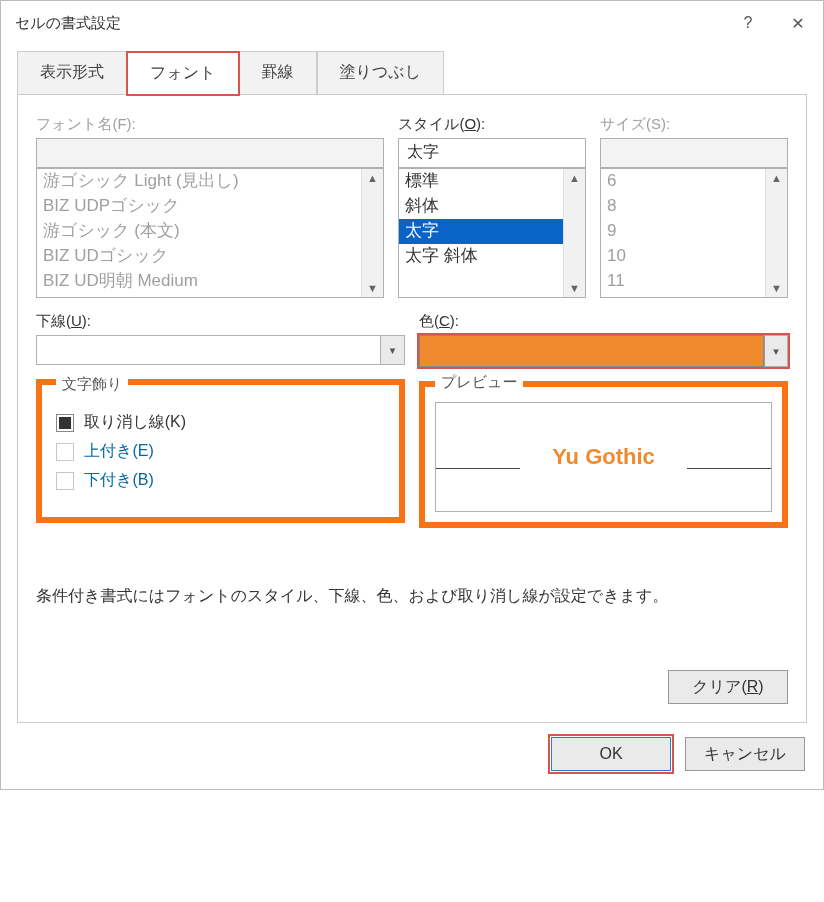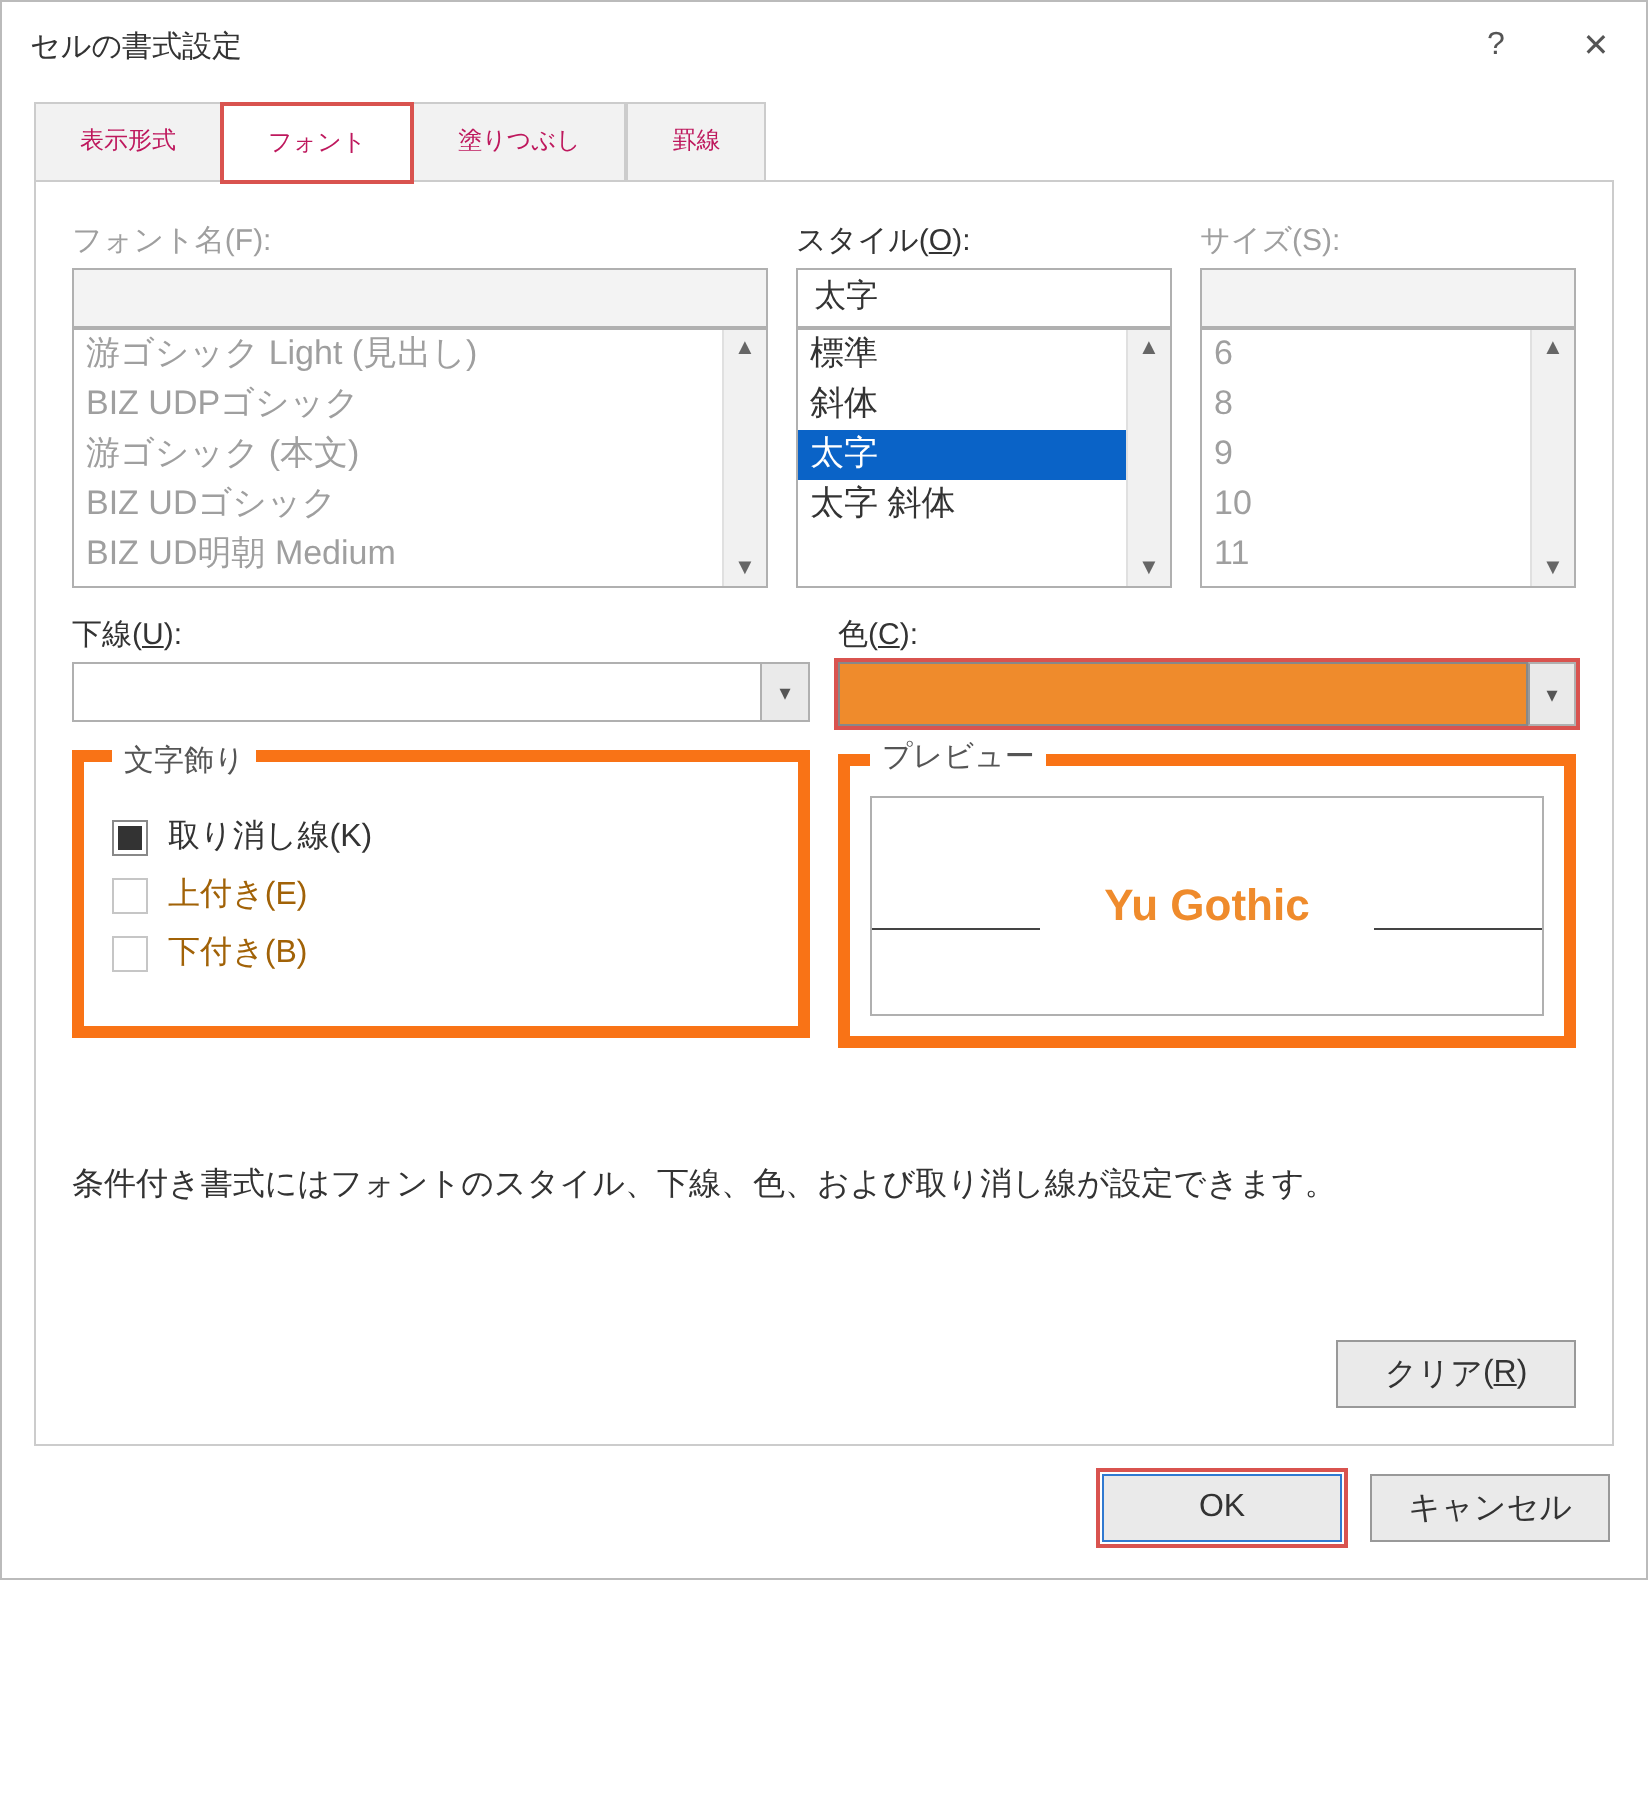--- a/index.html
+++ b/index.html
@@ -2,21 +2,21 @@
 <html><head>
 <meta charset="utf-8">
 <style>
 * { box-sizing: border-box; font-family: "Meiryo UI", "Yu Gothic UI", sans-serif; }
 body { margin: 0; background: #fff; width: 824px; height: 902px; overflow: hidden; font-size: 15px; color: #333; }
 .window { width: 824px; height: 790px; border: 1px solid #bbb; background: #fff; display: flex; flex-direction: column; }
 .titlebar { display: flex; align-items: center; height: 44px; padding: 0 0 0 14px; }
 .titlebar .title { flex: 1; font-size: 15px; color: #333; }
 .titlebar .btn { width: 50px; height: 44px; display: flex; align-items: center; justify-content: center; font-size: 16px; color: #555; }
 .tabs { display: flex; margin: 6px 16px 0 16px; border-bottom: 1px solid #ccc; }
-.tab { padding: 10px 22px; background: #f2f2f2; border: 1px solid #ccc; border-bottom: none; margin-right: 0; font-size: 12px; color: #be185d; }
+.tab { padding: 10px 22px; background: #f2f2f2; border: 1px solid #ccc; border-bottom: none; margin-right: 0; font-size: 16px; color: #404040; }
 .tab.active { background: #fff; border-bottom: 1px solid #fff; position: relative; top: 1px; }
 .tab.highlighted { outline: 2px solid #d9534f; outline-offset: -1px; }
 .content { flex: 1; border: 1px solid #ccc; border-top: none; margin: 0 16px 0 16px; padding: 20px 18px 18px 18px; position: relative; }
 .cols { display: flex; gap: 14px; }
 .col { display: flex; flex-direction: column; }
 .col-font { flex: 1; }
 .col-style { width: 188px; }
 .col-size { width: 188px; }
 .label { font-size: 15px; color: #9f9f9f; margin-bottom: 4px; }
 .label.dark { color: #333; }
@@ -35,21 +35,21 @@
 .dropdown { height: 30px; border: 1px solid #b0b0b0; background: #fff; display: flex; }
 .dropdown .value { flex: 1; }
 .dropdown .dbtn { width: 24px; border-left: 1px solid #b0b0b0; background: #eaeaea; display: flex; align-items: center; justify-content: center; font-size: 11px; color: #555; }
 .colorbox { height: 32px; display: flex; outline: 2px solid #d9534f; outline-offset: 0; }
 .colorbox .swatch { flex: 1; border: 1px solid #888; background: #ef8b2c; }
 .colorbox .dbtn { width: 24px; border: 1px solid #b0b0b0; border-left: 1px solid #999; background: #eaeaea; display: flex; align-items: center; justify-content: center; font-size: 11px; color: #555; }
 .fieldset { border: 6px solid #f97316; margin-top: 14px; padding: 14px 14px 18px 14px; }
 .fieldset .legend { position: relative; top: -24px; background: #fff; padding: 0 6px; display: inline-block; font-size: 15px; color: #555; }
 .fieldset .body { margin-top: -14px; }
 .chk { display: flex; align-items: center; gap: 10px; margin: 8px 0; font-size: 16px; color: #333; }
-.chk.disabled { color: #a16207; }
+.chk.disabled { color: #0369a1; }
 .chk .box { width: 18px; height: 18px; border: 1px solid #888; display: inline-flex; align-items: center; justify-content: center; }
 .chk .box.filled { background: #333; box-shadow: inset 0 0 0 2px #fff; }
 .chk.disabled .box { border-color: #c6c6c6; }
 .preview-inner { border: 1px solid #b0b0b0; height: 110px; display: flex; align-items: center; justify-content: center; position: relative; }
 .preview-inner .line { position: absolute; border-top: 1px solid #444; width: 84px; top: 60%; }
 .preview-inner .line.l { left: 0; }
 .preview-inner .line.r { right: 0; }
 .preview-text { font-family: "Yu Gothic", sans-serif; font-weight: bold; font-size: 22px; color: #ef8b2c; }
 .note { margin-top: 58px; font-size: 16px; color: #333; }
 .btnrow { display: flex; justify-content: flex-end; gap: 14px; padding: 14px 18px 18px 0; }
@@ -63,22 +63,22 @@
 <div class="window">
   <div class="titlebar">
     <div class="title">セルの書式設定</div>
     <div class="btn">?</div>
     <div class="btn">✕</div>
   </div>
 
   <div class="tabs">
     <div class="tab">表示形式</div>
     <div class="tab active highlighted">フォント</div>
+    <div class="tab">罫線</div>
     <div class="tab">塗りつぶし</div>
-    <div class="tab">罫線</div>
   </div>
 
   <div class="content">
 
     <div class="cols">
 
       <div class="col col-font">
         <div class="label">フォント名(F):</div>
         <div class="textbox"></div>
         <div class="listbox">

